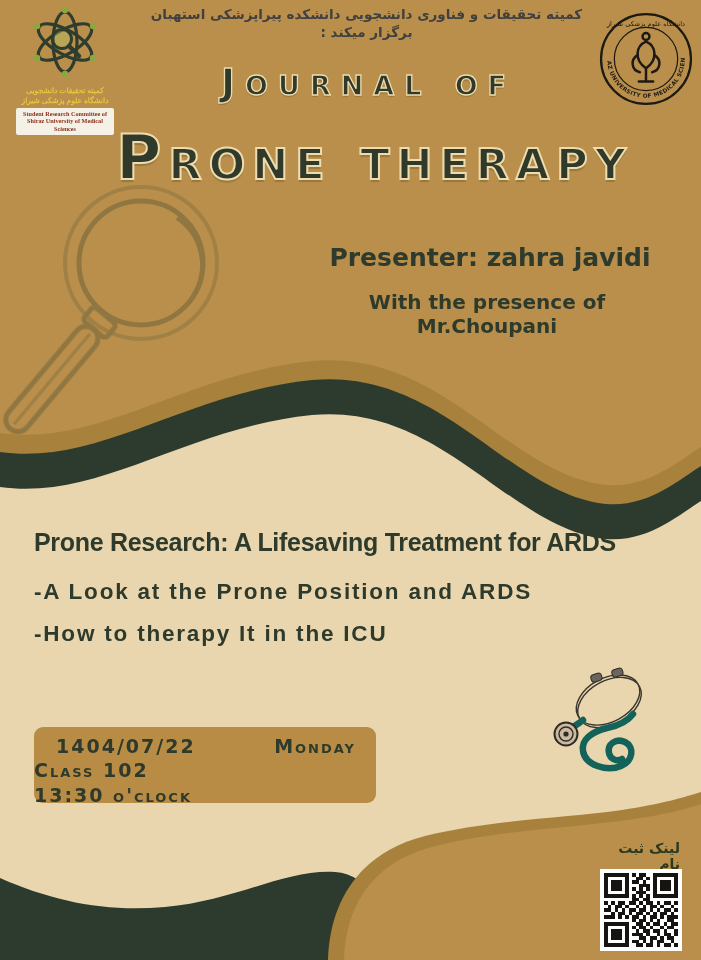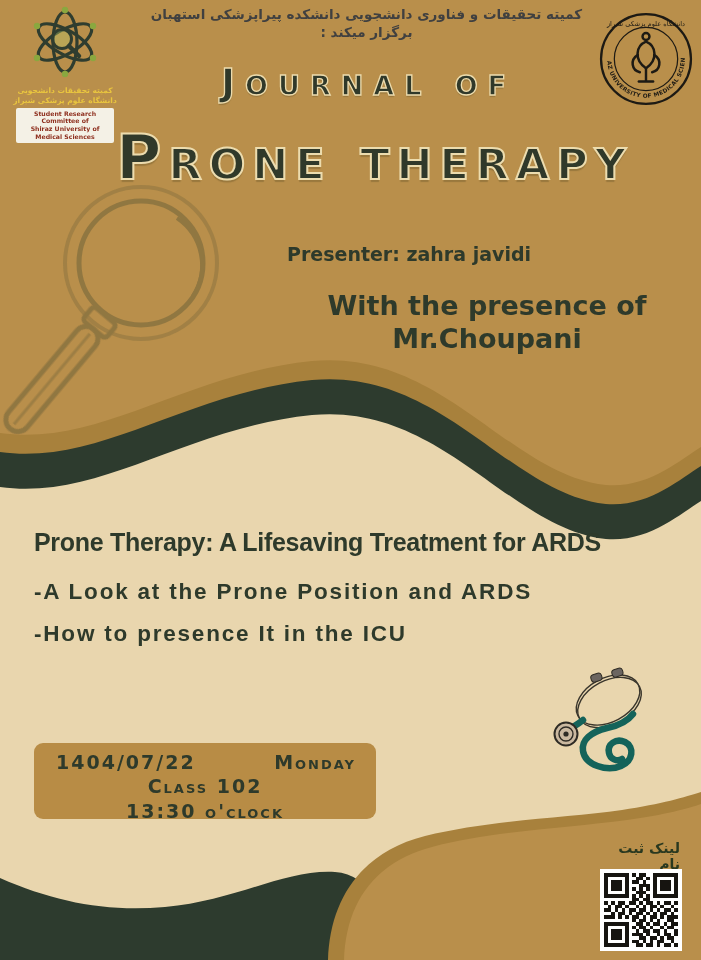--- a/index.html
+++ b/index.html
@@ -9,21 +9,21 @@
     font-family:"DejaVu Sans", sans-serif;
   }
   .layer{position:absolute;z-index:1;}
   #bg{position:absolute;inset:0;z-index:0;}
 
   .organizer{
     top:6px;left:150px;right:118px;text-align:center;
     font-size:13.5px;font-weight:bold;color:#404040;line-height:1.3;
   }
 
-  .src-logo{left:10px;top:4px;width:110px;text-align:center;}
+  .src-logo{left:10px;top:4px;width:110px;text-align:center;font-family:Liberation Serif, serif;}
   .src-logo .fa{color:#e9c53f;font-size:7.5px;font-weight:bold;line-height:1.3;}
   .src-logo .enbox{
     background:#f4f1e6;color:#8e2f1e;font-size:6.2px;font-weight:bold;
     border-radius:2px;padding:2px 2px;margin:2px 6px 0 6px;line-height:1.25;
   }
 
   .seal{right:8px;top:12px;width:94px;height:94px;}
 
   .title1{
     top:60px;left:0;right:0;text-align:center;
@@ -34,39 +34,39 @@
   }
   .title2{
     top:121px;left:0;right:0;text-align:center;
     font-variant:small-caps;font-weight:800;font-size:62px;letter-spacing:7px;
     color:#30392a;-webkit-text-stroke:2px #ecdcae;
     text-shadow:0 3px 1px rgba(60,50,20,.25);
     padding-left:48px;
   }
 
   .presenter{
-    top:243px;left:287px;width:406px;
-    font-size:19px;font-weight:800;color:#2e3a2b;
+    top:243px;left:287px;width:406px;text-align:center;
+    font-size:25px;font-weight:800;color:#2e3a2b;
   }
   .presence{
     top:290px;left:287px;width:400px;text-align:center;
-    font-size:27px;font-weight:800;color:#2e3a2b;line-height:1.22;
+    font-size:20px;font-weight:800;color:#2e3a2b;line-height:1.22;
   }
 
   .topics{left:34px;top:528px;right:16px;color:#2e3a2b;font-family:"Liberation Sans",sans-serif;}
   .topics .heading{font-size:25px;font-weight:800;letter-spacing:-.3px;margin:0 0 22px 0;}
   .topics .item{font-size:22.5px;font-weight:800;letter-spacing:1.8px;margin:16px 0 16px 0;}
 
   .schedule{
     left:34px;top:727px;width:342px;height:76px;background:#b88c45;border-radius:9px;
     color:#2e3a2b;font-weight:800;font-size:19px;letter-spacing:2px;
-    font-variant:small-caps;line-height:1.28;box-sizing:border-box;padding-top:7px;margin-top:16px;
+    font-variant:small-caps;line-height:1.28;box-sizing:border-box;padding-top:7px;
   }
   .schedule .row1{display:flex;justify-content:space-between;padding:0 20px 0 22px;}
-  .schedule .rowc{text-align:center;}
+  .schedule .rowc{text-align:left;}
 
   .stetho{left:533px;top:648px;width:142px;height:158px;}
 
   .reg-label{
     left:598px;top:840px;width:82px;text-align:right;
     font-size:14px;font-weight:800;color:#29381f;
   }
   #qr{
     position:absolute;left:600px;top:869px;width:82px;height:82px;z-index:1;
     background:#fff;display:grid;grid-template-columns:repeat(21,1fr);
@@ -154,23 +154,23 @@
   <div class="layer title1">Journal of</div>
   <div class="layer title2">Prone therapy</div>
 
   <div class="layer presenter">Presenter: zahra javidi</div>
   <div class="layer presence">
     <div>With the presence of</div>
     <div>Mr.Choupani</div>
   </div>
 
   <div class="layer topics">
-    <div class="heading">Prone Therapy: A Lifesaving Treatment for ARDS</div>
+    <div class="heading">Prone Research: A Lifesaving Treatment for ARDS</div>
     <div class="item">-A Look at the Prone Position and ARDS</div>
-    <div class="item">-How to presence It in the ICU</div>
+    <div class="item">-How to therapy It in the ICU</div>
   </div>
 
   <div class="layer schedule">
     <div class="row1">
       <span>1404/07/22</span>
       <span>Monday</span>
     </div>
     <div class="rowc">Class 102</div>
     <div class="rowc">13:30 o'clock</div>
   </div>

